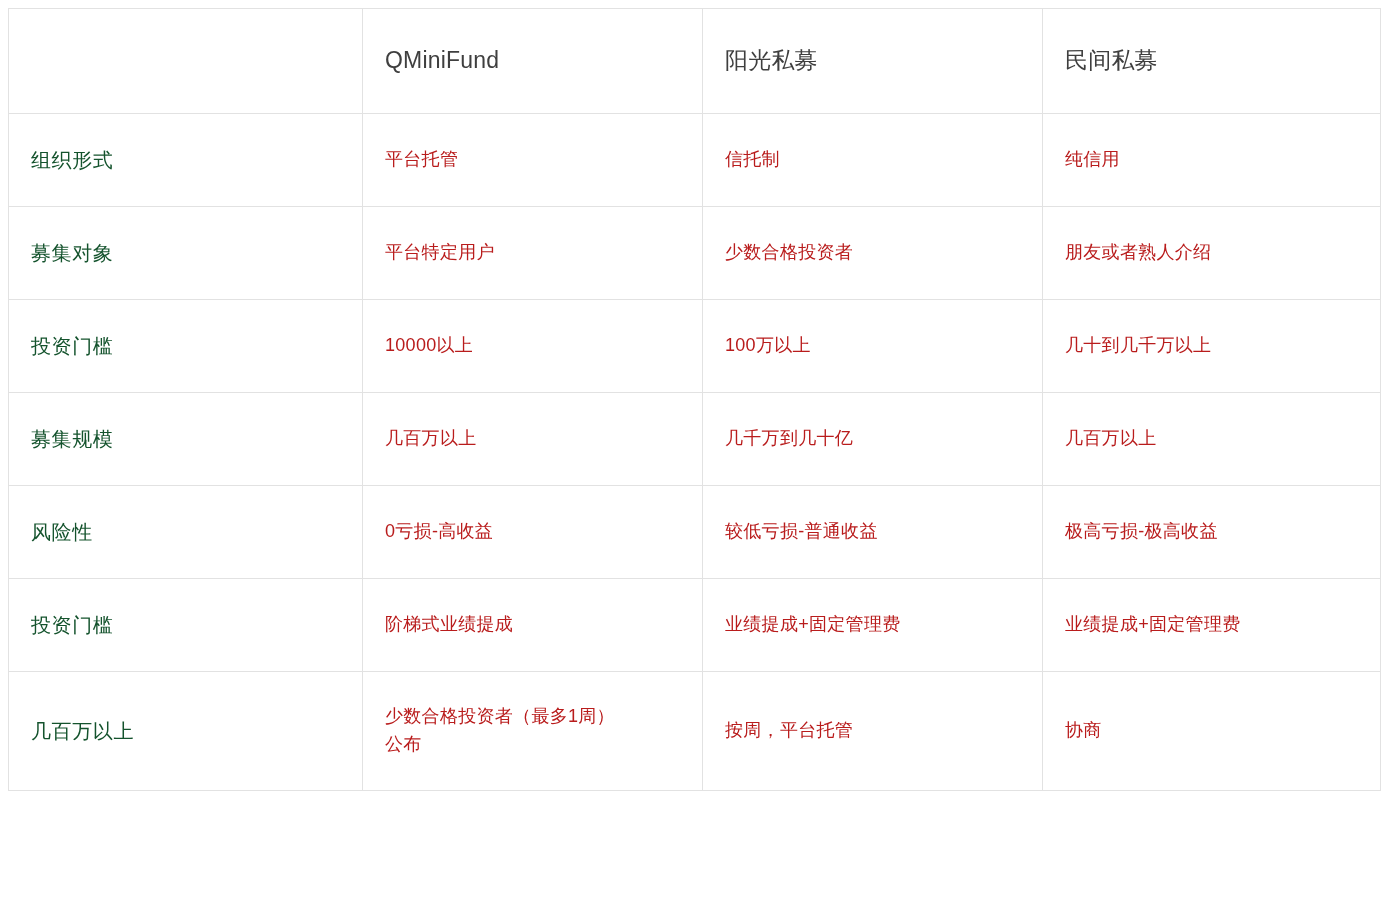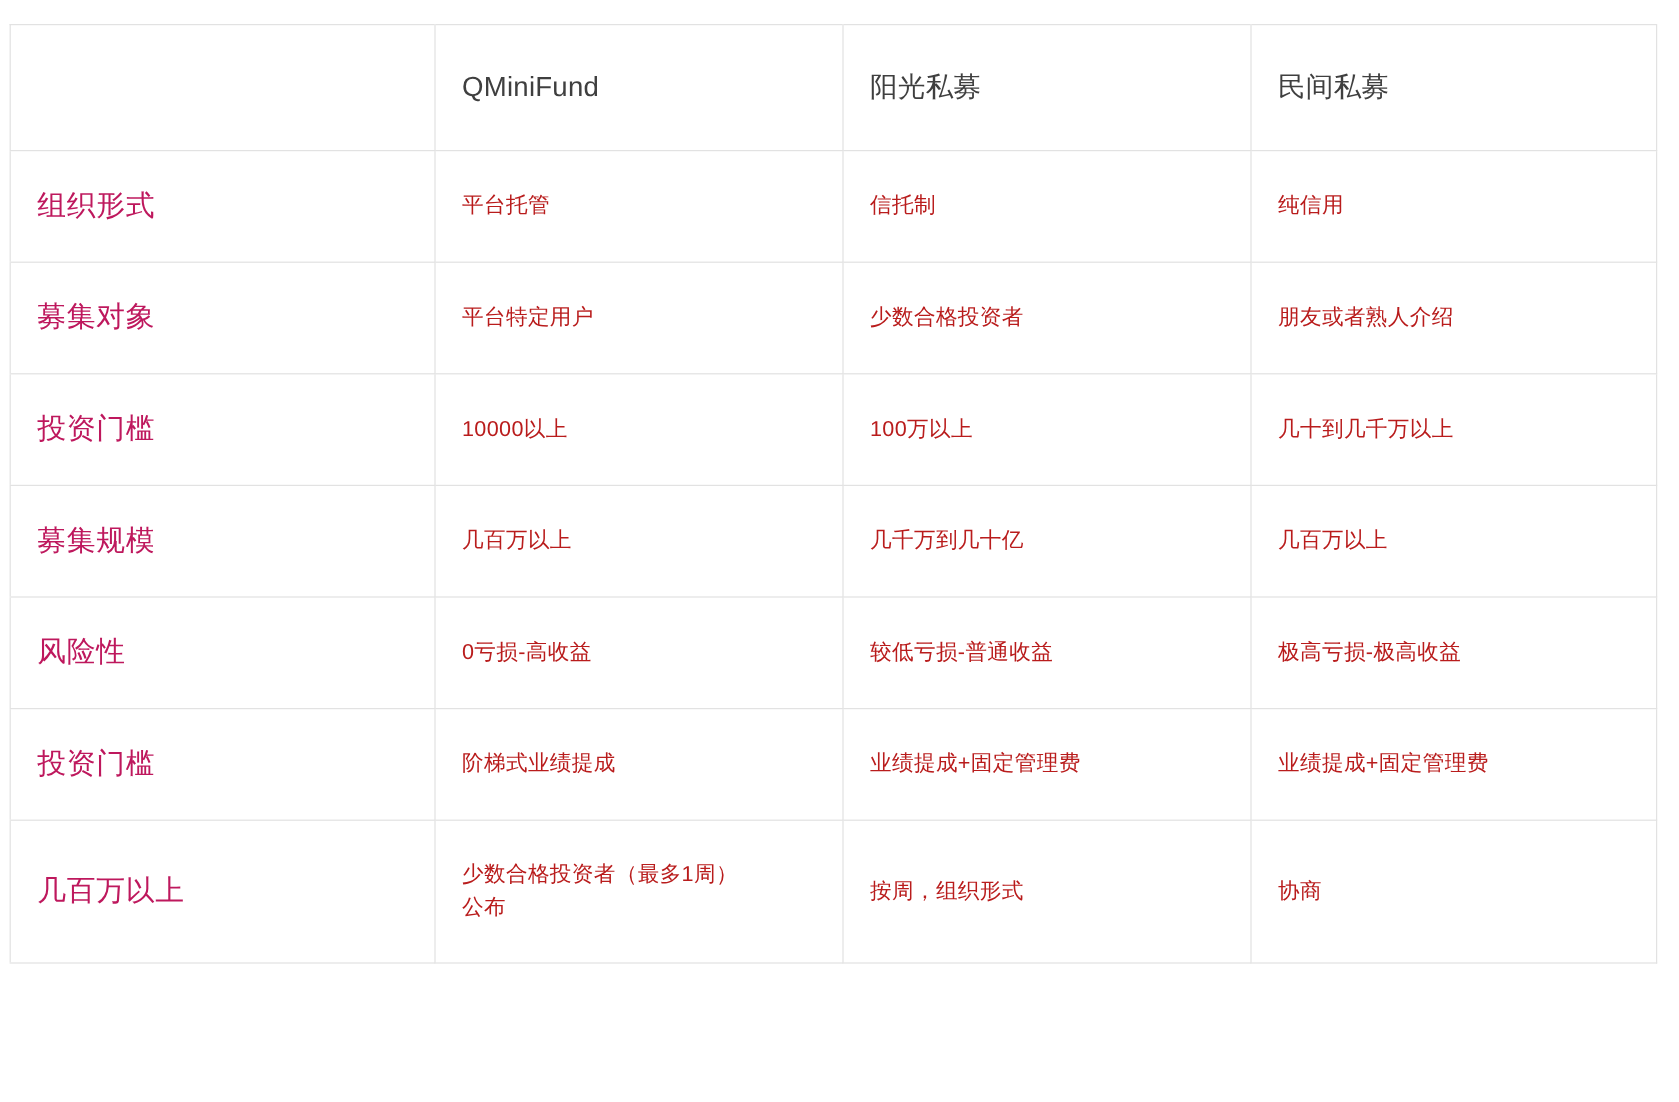--- a/index.html
+++ b/index.html
@@ -11,21 +11,21 @@
     width: 1399px;
     height: 918px;
     font-family: "Liberation Sans", "DejaVu Sans", sans-serif;
     color: #3c3c3c;
     overflow: hidden;
   }
   .page {
     width: 1399px;
     height: 918px;
     box-sizing: border-box;
-    padding: 20px 10px 8px 8px;
+    padding: 8px 10px 8px 8px;
     background: #ffffff;
   }
   table.comparison {
     border-collapse: collapse;
     width: 1372px;
     table-layout: fixed;
     border-top: 1px solid #e2e2e2;
     border-left: 1px solid #e2e2e2;
   }
   table.comparison col.c0 { width: 354px; }
@@ -48,22 +48,22 @@
     height: 104px;
     font-size: 23px;
     color: #3f3f3f;
     letter-spacing: 0.2px;
   }
   table.comparison thead th.corner {
     font-size: 0;
   }
   table.comparison tbody th.rowhead {
     height: 92px;
-    font-size: 24px;
-    color: #be185d;
+    font-size: 20px;
+    color: #14532d;
     letter-spacing: 0.6px;
   }
   table.comparison tbody td {
     font-size: 18px;
     color: #b91c1c;
     letter-spacing: 0.3px;
   }
   table.comparison tbody tr.tall th.rowhead,
   table.comparison tbody tr.tall td {
     height: 118px;
@@ -165,21 +165,21 @@
             <span class="cell-text">业绩提成+固定管理费</span>
           </td>
       </tr>
       <tr class="tall">
         <th class="rowhead">几百万以上</th>
         <td>
             <span class="cell-text">少数合格投资者（最多1周）
 公布</span>
           </td>
         <td>
-            <span class="cell-text">按周，组织形式</span>
+            <span class="cell-text">按周，平台托管</span>
           </td>
         <td>
             <span class="cell-text">协商</span>
           </td>
       </tr>
     </tbody>
   </table>
 </div>
 
 </body></html>

